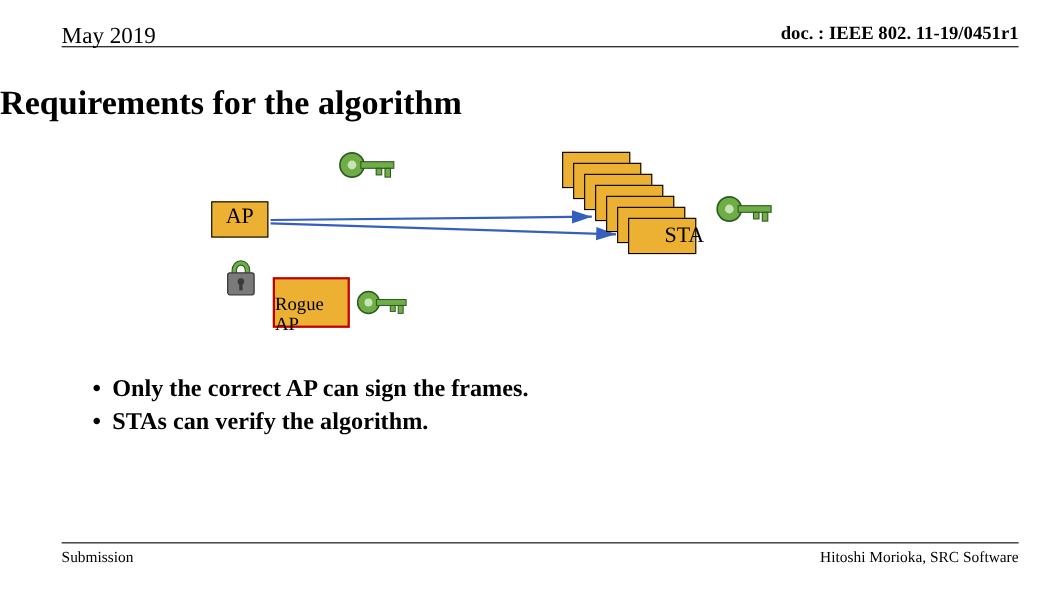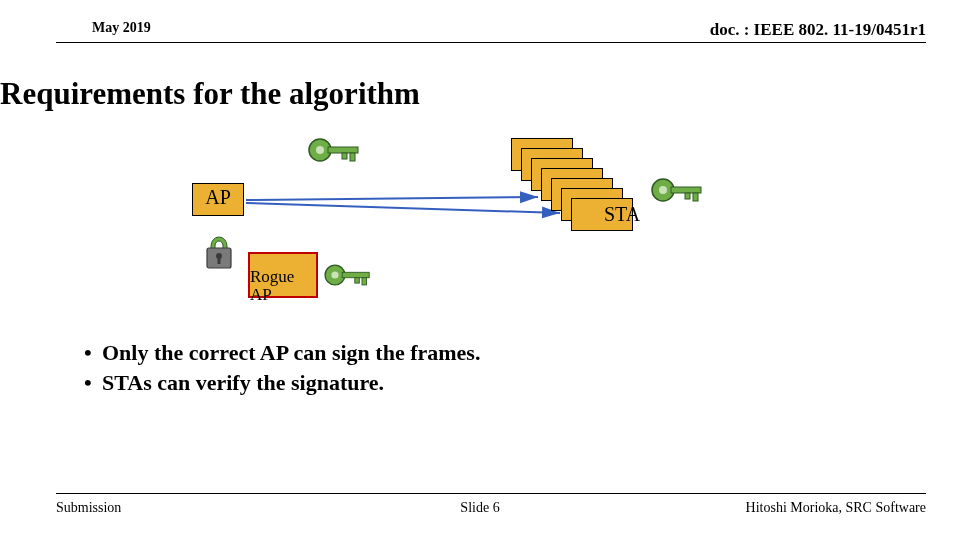--- a/index.html
+++ b/index.html
@@ -23,23 +23,22 @@
     position: absolute;
     left: 56px;
     right: 34px;
     top: 42px;
     border-top: 1.5px solid #000;
   }
   .header-left {
     position: absolute;
     left: 56px;
     top: 20px;
-    font-size: 14px;
-    font-weight: bold;
-    margin-left: 36px;
+    font-size: 21px;
+    font-weight: normal;
   }
   .header-right {
     position: absolute;
     right: 34px;
     top: 20px;
     font-size: 17px;
     font-weight: bold;
     margin-left: 38px;
   }
   
@@ -216,22 +215,21 @@
     <div class="sta" style="left:571px; top:198px;">
       <span>STA</span>
     </div>
   </div>
 
   <div class="bullets">
     <div class="item">
       <span class="dot">•</span><span>Only the correct AP can sign the frames.</span>
     </div>
     <div class="item">
-      <span class="dot">•</span><span>STAs can verify the signature.</span>
+      <span class="dot">•</span><span>STAs can verify the algorithm.</span>
     </div>
   </div>
 
   <div class="footer-line"></div>
   <div class="footer-left">Submission</div>
-  <div class="footer-center">Slide 6</div>
   <div class="footer-right">Hitoshi Morioka, SRC Software</div>
 
 </div>
 
 </body></html>

